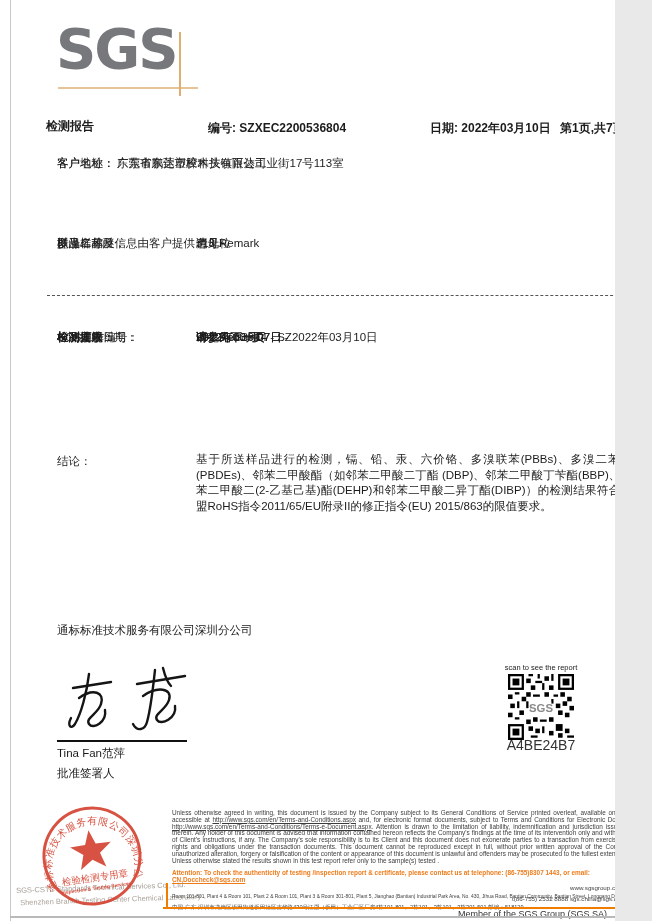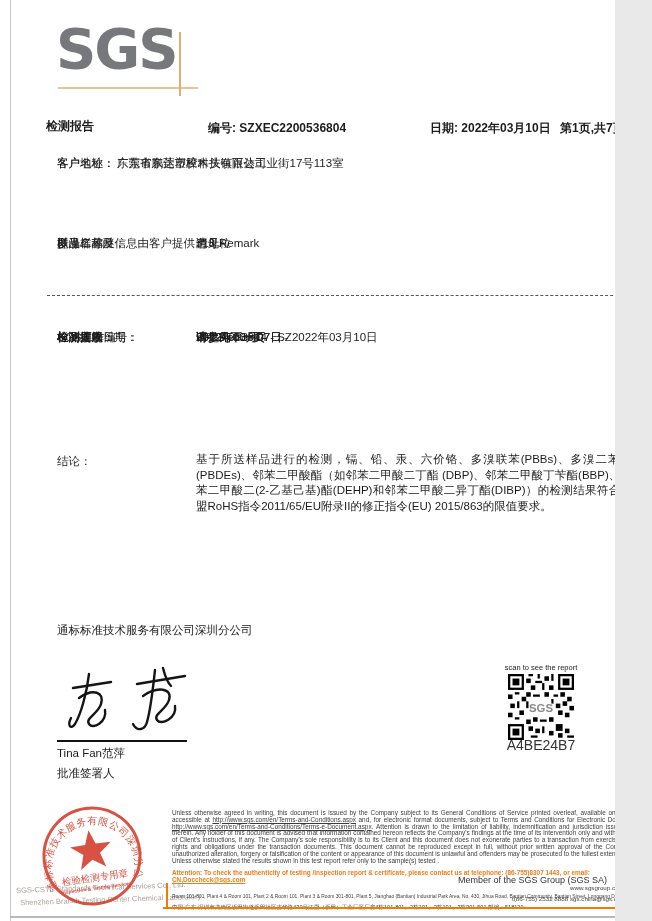--- a/index.html
+++ b/index.html
@@ -70,21 +70,21 @@
   .addr-vline{position:absolute;left:166px;top:883px;width:2px;height:24px;background:#f07d00;}
   .addr{position:absolute;left:172px;top:884px;width:476px;color:#3f3f3f;}
   .addr-row{position:relative;height:11px;white-space:nowrap;}
   .addr-en{font-size:4.9px;}
   .addr-cn{font-size:5.6px;}
   .addr-web{position:absolute;left:398px;top:0;font-size:6.2px;}
   .addr-tel{position:absolute;left:340px;top:0;font-size:6.2px;}
   .addr-mail{position:absolute;left:398px;top:0;font-size:6.2px;}
 
   .foot-rule{position:absolute;left:163px;top:907px;width:489px;height:2px;background:#f07d00;}
-  .member{position:absolute;right:8px;top:875px;font-size:9px;color:#333;}
+  .member{position:absolute;right:8px;top:909px;font-size:9px;color:#333;}
 </style>
 </head>
 <body>
 
 <div class="page">
   <div class="edge-left"></div>
 
   <div class="logo">
     <div class="logo-text">SGS</div>
     <div class="logo-hline"></div>

